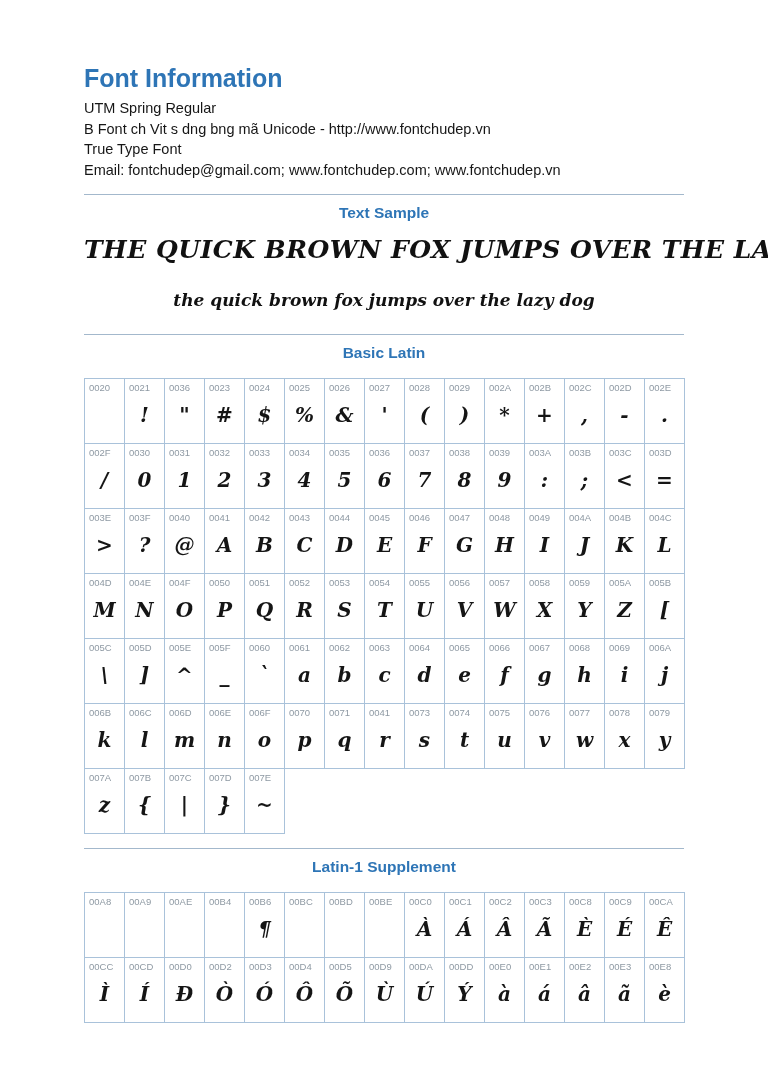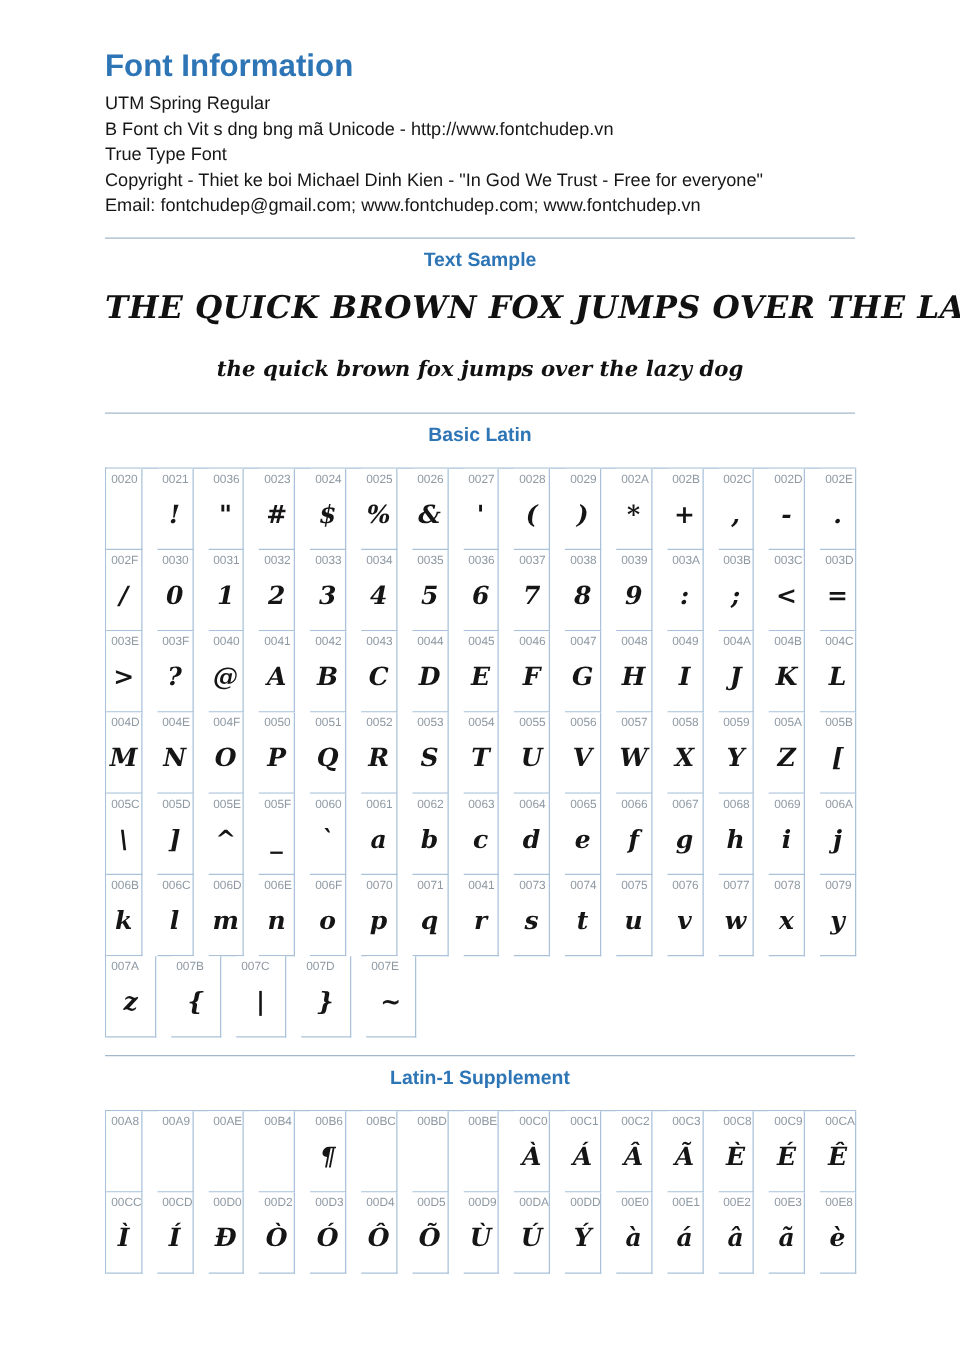--- a/index.html
+++ b/index.html
@@ -1,20 +1,20 @@
 <!DOCTYPE html>
 <html><head>
 <meta charset="utf-8">
 <style>
   html,body { margin:0; padding:0; background:#ffffff; }
   .page {
     position:relative; width:768px; height:1087px; background:#ffffff;
     overflow:hidden; font-family:"Liberation Sans", sans-serif; color:#1b1b1b;
   }
-  .content { box-sizing:border-box; padding:27px 84px 0 84px;margin-top:12px; }
+  .content { box-sizing:border-box; padding:64px 84px 0 84px; }
 
   h1.title {
     margin:0 0 5px 0; font-size:25px; line-height:29px; font-weight:bold;
     color:#2E75B6; font-family:"Liberation Sans", sans-serif;
   }
   p.info { margin:0; font-size:14.5px; line-height:20.6px; font-weight:normal; color:#161616; }
 
   hr.divider { border:none; border-top:1px solid #A3B8CC; margin:14px 0 0 0; height:0; }
 
   h2.section-heading { margin:9px 0 0 0; font-size:15.5px; line-height:18px; font-weight:bold; color:#2E75B6;text-align:center; }
@@ -27,21 +27,21 @@
   .sample-small {
     margin-top:26px; margin-bottom:24px; text-align:center; color:#111;
     font-family:"DejaVu Serif", serif; font-style:italic; font-weight:bold;
     font-size:17px;
   }
 
   .glyph-table {
     margin-top:16px; width:601px; box-sizing:border-box;
     border-top:1px solid #A9C2DA; border-left:1px solid #A9C2DA;
   }
-  .grid-row { display:flex;gap:12px; }
+  .grid-row { display:flex; }
   .gcell {
     width:40px; height:65px; box-sizing:border-box; background:#ffffff;
     border-right:1px solid #A9C2DA; border-bottom:1px solid #A9C2DA;
     display:flex; flex-direction:column; overflow:hidden;
   }
   .gcode {
     font-size:9.5px; line-height:11px; color:#8E99A3; padding:3px 0 0 4px;
     font-family:"Liberation Sans", sans-serif;
   }
   .gglyph {
@@ -54,21 +54,20 @@
 <body>
 
 <div class="page">
   <div class="content">
 
     <h1 class="title">Font Information</h1>
 
     <p class="info">UTM Spring Regular</p>
     <p class="info">B Font ch Vit s dng bng mã Unicode - http://www.fontchudep.vn</p>
     <p class="info">True Type Font</p>
-    <p class="info">Copyright - Thiet ke boi Michael Dinh Kien - "In God We Trust - Free for everyone"</p>
     <p class="info">Email: fontchudep@gmail.com; www.fontchudep.com; www.fontchudep.vn</p>
 
     <hr class="divider">
 
     <h2 class="section-heading">Text Sample</h2>
     <div class="sample-big">THE QUICK BROWN FOX JUMPS OVER THE LAZY DOG</div>
     <div class="sample-small">the quick brown fox jumps over the lazy dog</div>
 
     <hr class="divider">
 

